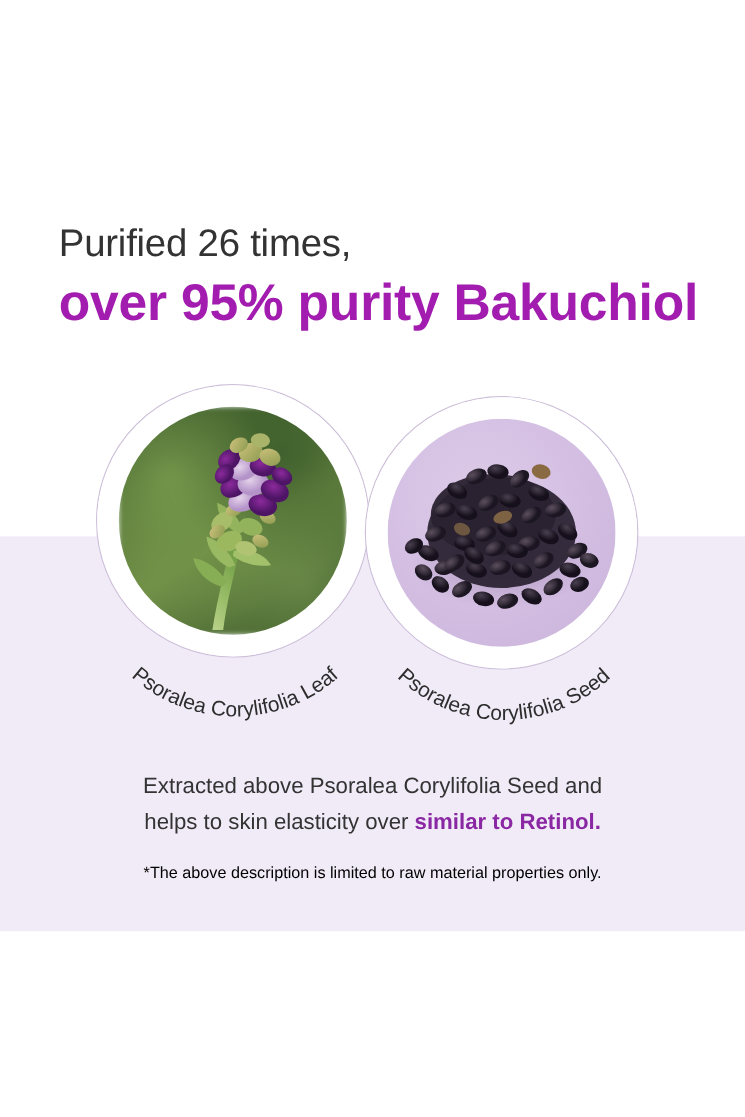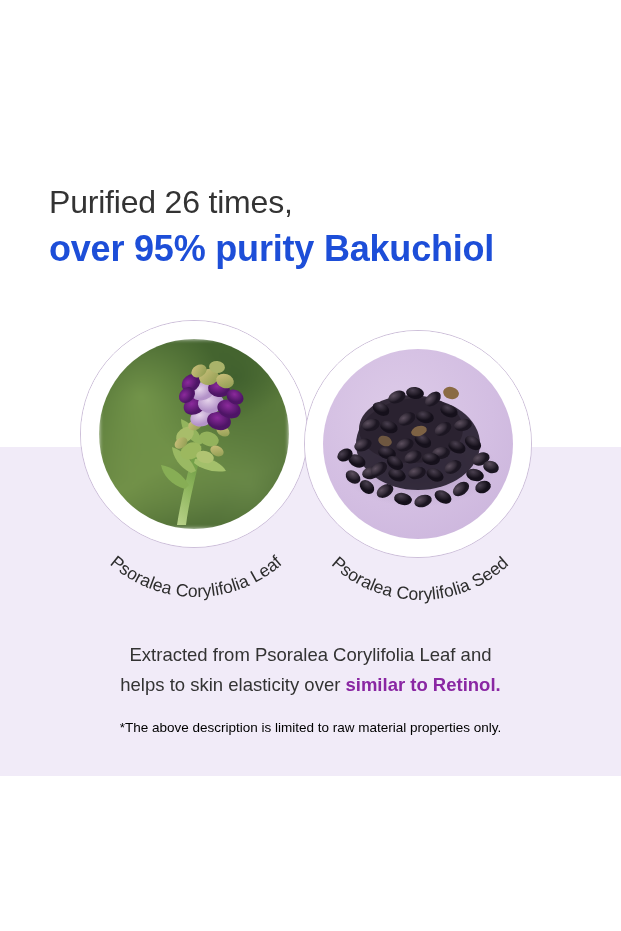--- a/index.html
+++ b/index.html
@@ -39,23 +39,23 @@
     display: block;
     font-size: 32px;
     font-weight: 400;
     color: #333333;
     letter-spacing: -0.2px;
     line-height: 1.28;
     white-space: nowrap;
   }
   .headline .line2 {
     display: block;
-    font-size: 36px;
+    font-size: 43px;
     font-weight: 700;
-    color: #1d4ed8;
+    color: #a21caf;
     letter-spacing: -0.2px;
     line-height: 1.28;
     margin-top: 3px;
     white-space: nowrap;
   }
 
   
   .circles {
     position: absolute;
     left: 0;
@@ -323,19 +323,19 @@
     </defs>
     <text class="caption-text">
       <textPath href="#arcLeaf" startOffset="50%" text-anchor="middle">Psoralea Corylifolia Leaf</textPath>
     </text>
     <text class="caption-text">
       <textPath href="#arcSeed" startOffset="50%" text-anchor="middle">Psoralea Corylifolia Seed</textPath>
     </text>
   </svg>
 
   <div class="body-copy">
-    <div>Extracted from Psoralea Corylifolia Leaf and</div>
+    <div>Extracted above Psoralea Corylifolia Seed and</div>
     <div><span>helps to skin elasticity over </span><span class="hl">similar to Retinol.</span></div>
   </div>
 
   <div class="disclaimer">*The above description is limited to raw material properties only.</div>
 
 </div>
 
 </body></html>

